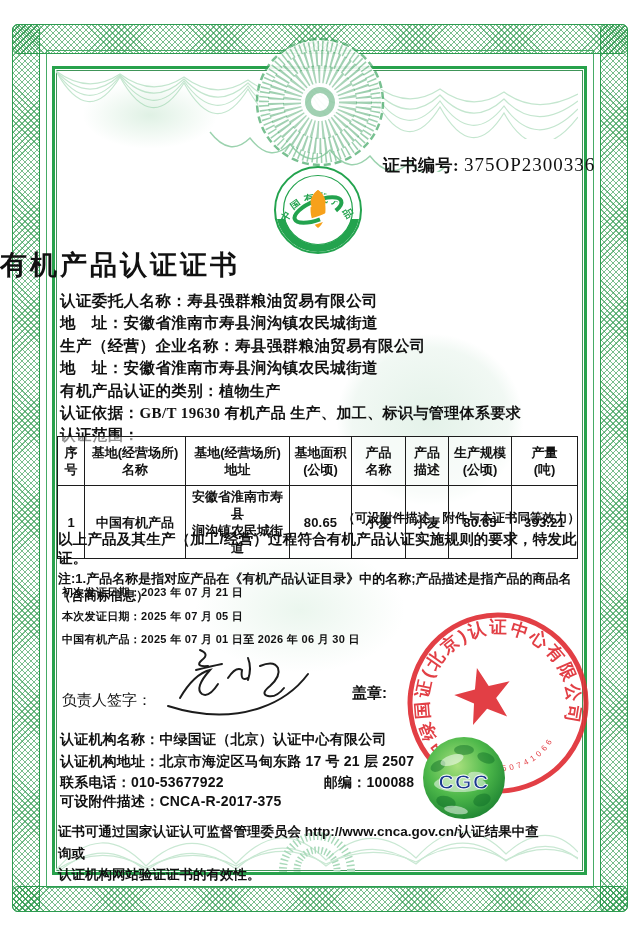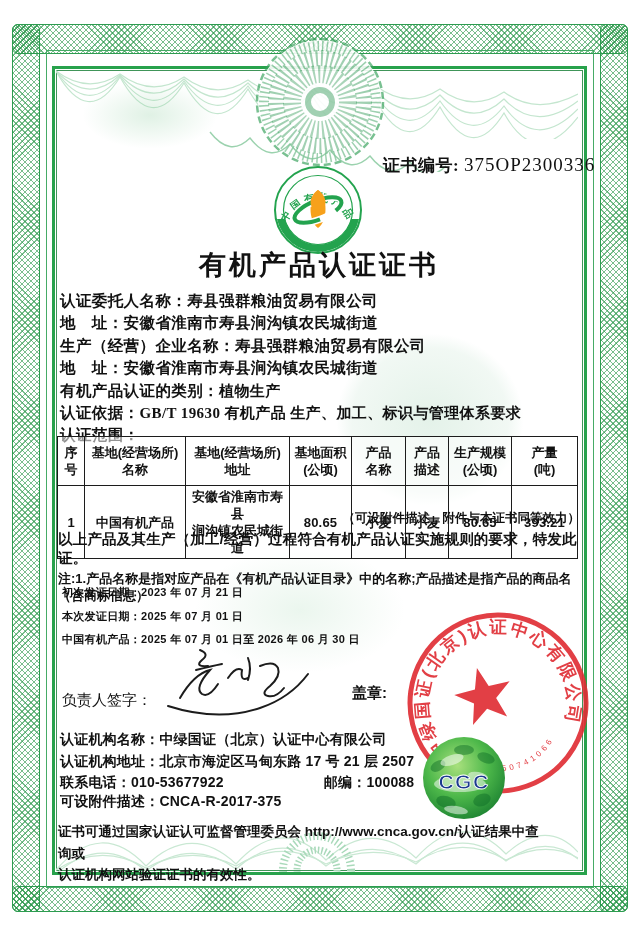--- a/index.html
+++ b/index.html
@@ -31,21 +31,21 @@
        background:radial-gradient(closest-side, rgba(120,190,145,.20), rgba(120,190,145,.10) 60%, transparent 72%);}
   .wm2{left:150px;top:520px;width:300px;height:180px;
        background:radial-gradient(closest-side, rgba(130,200,150,.16), transparent 70%);}
   .wm3{left:60px;top:70px;width:180px;height:90px;border-radius:0 0 50% 50%;
        background:radial-gradient(closest-side, rgba(130,200,150,.25), transparent 75%);}
 
   
   .cert-no{left:338px;top:154px;font-family:Liberation Serif, serif;
     font-size:17px;font-weight:700;letter-spacing:.5px;margin-left:45px;}
   .cert-no .num{font-size:19px;font-weight:400;letter-spacing:1px;}
-  .title{left:0;top:247px;width:100%;text-align:center;font-size:27px;font-weight:700;letter-spacing:3px;}
+  .title{left:0;top:247px;width:100%;font-size:27px;font-weight:700;letter-spacing:3px;}
   .fields{left:60px;top:290px;width:520px;font-size:15.5px;font-weight:700;line-height:22.4px;letter-spacing:.4px;}
   .kai{font-family:"Liberation Serif","DejaVu Serif",serif;font-weight:600;font-size:15px;}
   .mono-num{letter-spacing:.2px;}
 
   table.scope{position:absolute;left:57px;top:436px;border-collapse:collapse;table-layout:fixed;
     font-size:13px;background:rgba(255,255,255,.55);}
   table.scope th, table.scope td{border:1.6px solid #1c1c1c;text-align:center;vertical-align:middle;
     white-space:pre-line;padding:2px 1px;line-height:17px;}
   table.scope th{font-weight:700;height:44px;}
   table.scope td{height:40px;font-weight:700;}
@@ -206,21 +206,21 @@
     </tr>
   </tbody>
     </table>
 
   <div class="abs attach-note">（可设附件描述，附件与本证书同等效力）</div>
   <div class="abs statement">以上产品及其生产（加工/经营）过程符合有机产品认证实施规则的要求，特发此证。</div>
   <div class="abs note">注:1.产品名称是指对应产品在《有机产品认证目录》中的名称;产品描述是指产品的商品名（含商标信息）</div>
 
   <div class="abs dates">
     <div><span>初次发证日期：</span><span>2023 年 07 月 21 日</span></div>
-    <div><span>本次发证日期：</span><span>2025 年 07 月 01 日</span></div>
+    <div><span>本次发证日期：</span><span>2025 年 07 月 05 日</span></div>
     <div><span>中国有机产品：</span><span>2025 年 07 月 01 日至 2026 年 06 月 30 日</span></div>
   </div>
 
   <div class="abs sig-label">负责人签字：</div>
   <svg class="abs sig-wrap noselect" viewBox="0 0 160 78">
     <g fill="none" stroke="#1c1c1c" stroke-width="2" stroke-linecap="round">
       <path d="M38,10 q10,4 2,10 q-8,7 6,6 M34,30 q16,-4 26,-6"></path>
       <path d="M18,58 q14,-24 30,-28 q-16,18 -8,24 q7,4 16,-10"></path>
       <path d="M66,38 q8,-12 14,-8 q-2,12 6,8 M86,18 q4,10 0,22"></path>
       <path d="M98,26 q14,-6 18,2 q3,8 -8,18 q-10,8 -2,10 q8,2 16,-8"></path>

